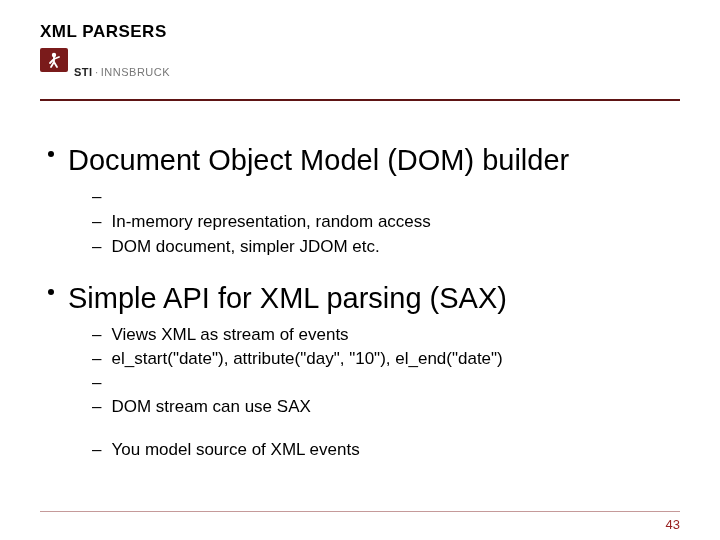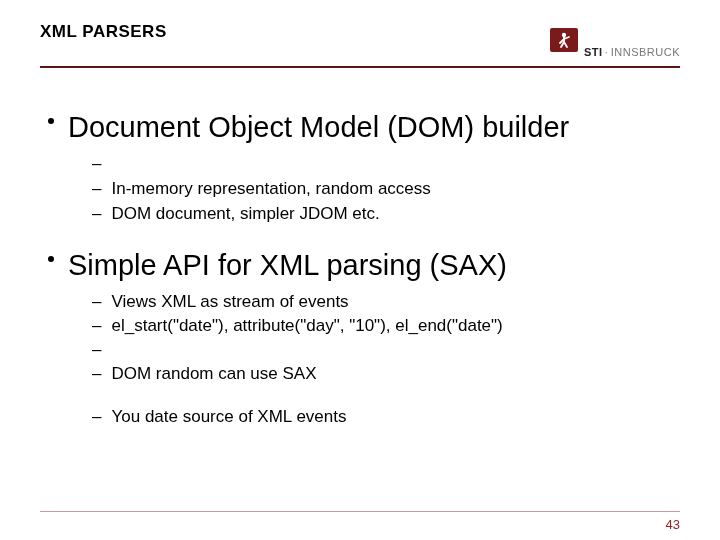--- a/index.html
+++ b/index.html
@@ -6,24 +6,25 @@
   body {
     width: 720px;
     height: 540px;
     background: #ffffff;
     font-family: Arial, Helvetica, sans-serif;
     color: #000000;
     position: relative;
     overflow: hidden;
   }
   .header {
-    padding: 22px 40px 8px 40px;
+    padding: 22px 40px 21px 40px;
     display: flex;
     justify-content: space-between;
     align-items: flex-start;
+    flex-direction: column;
   }
   .title {
     font-size: 17px;
     font-weight: bold;
     letter-spacing: 0.5px;
   }
   .logo {
     display: flex;
     align-items: center;
     gap: 6px;
@@ -162,27 +163,27 @@
     </div>
     <div class="bullet-l2">
       <div class="dash">–</div>
       <div class="text">el_start("date"), attribute("day", "10"), el_end("date")</div>
     </div>
     <div class="bullet-l2">
       <div class="dash">–</div>
     </div>
     <div class="bullet-l2">
       <div class="dash">–</div>
-      <div class="text">DOM random can use SAX</div>
+      <div class="text">DOM stream can use SAX</div>
     </div>
   </div>
 
   <div class="sub-block">
     <div class="bullet-l2">
       <div class="dash">–</div>
-      <div class="text">You date source of XML events</div>
+      <div class="text">You model source of XML events</div>
     </div>
   </div>
 
 </div>
 
 <div class="footer-rule"></div>
 <div class="page-num">43</div>
 
 </body></html>

